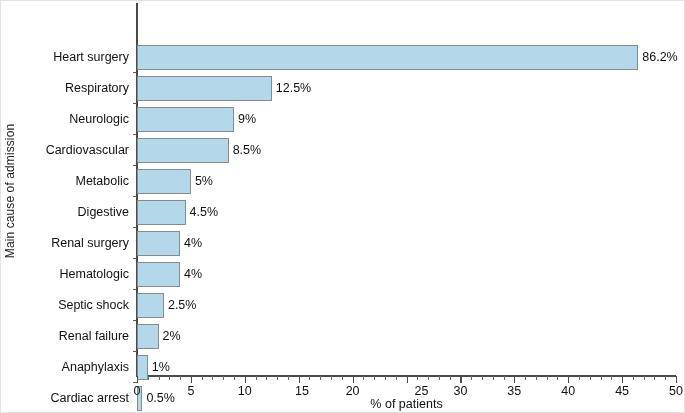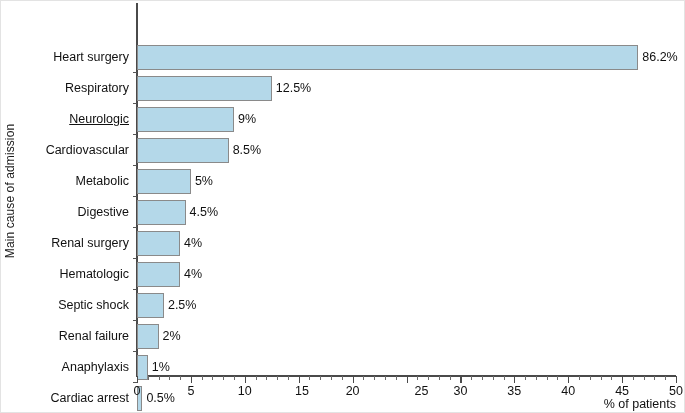--- a/index.html
+++ b/index.html
@@ -133,21 +133,21 @@
     font-size: 12.5px;
     color: #111111;
     transform: translateX(-50%);
     white-space: nowrap;
   }
   .x-axis-title {
     position: absolute;
     top: 396px;
     left: 136px;
     width: 539px;
-    text-align: right;
+    text-align: center;
     font-size: 12.5px;
     color: #111111;
   }
 </style>
 </head>
 <body>
 
 <div id="chart-root">
 
   <div class="y-axis-title">
@@ -164,21 +164,21 @@
         <div class="bar" style="width: 501.27px; top: 3px; height: 25px; background: rgb(180, 216, 233); border-color: rgb(138, 138, 138);"></div>
         <div class="bar-value" style="left: 501.27px; height: 31px; line-height: 31px;">86.2%</div>
       </div>
       <div class="row" style="top: 31px; height: 31px;">
         <div class="row-label" style="height: 31px; line-height: 31px;">Respiratory</div>
         <div class="y-tick" style="top: 30px;"></div>
         <div class="bar" style="width: 134.75px; top: 3px; height: 25px; background: rgb(180, 216, 233); border-color: rgb(138, 138, 138);"></div>
         <div class="bar-value" style="left: 134.75px; height: 31px; line-height: 31px;">12.5%</div>
       </div>
       <div class="row" style="top: 62px; height: 31px;">
-        <div class="row-label" style="height: 31px; line-height: 31px; text-decoration: underline;">Neurologic</div>
+        <div class="row-label" style="height: 31px; line-height: 31px;">Neurologic</div>
         <div class="y-tick" style="top: 30px;"></div>
         <div class="bar" style="width: 97.02px; top: 3px; height: 25px; background: rgb(180, 216, 233); border-color: rgb(138, 138, 138);"></div>
         <div class="bar-value" style="left: 97.02px; height: 31px; line-height: 31px;">9%</div>
       </div>
       <div class="row" style="top: 93px; height: 31px;">
         <div class="row-label" style="height: 31px; line-height: 31px;">Cardiovascular</div>
         <div class="y-tick" style="top: 30px;"></div>
         <div class="bar" style="width: 91.63px; top: 3px; height: 25px; background: rgb(180, 216, 233); border-color: rgb(138, 138, 138);"></div>
         <div class="bar-value" style="left: 91.63px; height: 31px; line-height: 31px;">8.5%</div>
       </div>

